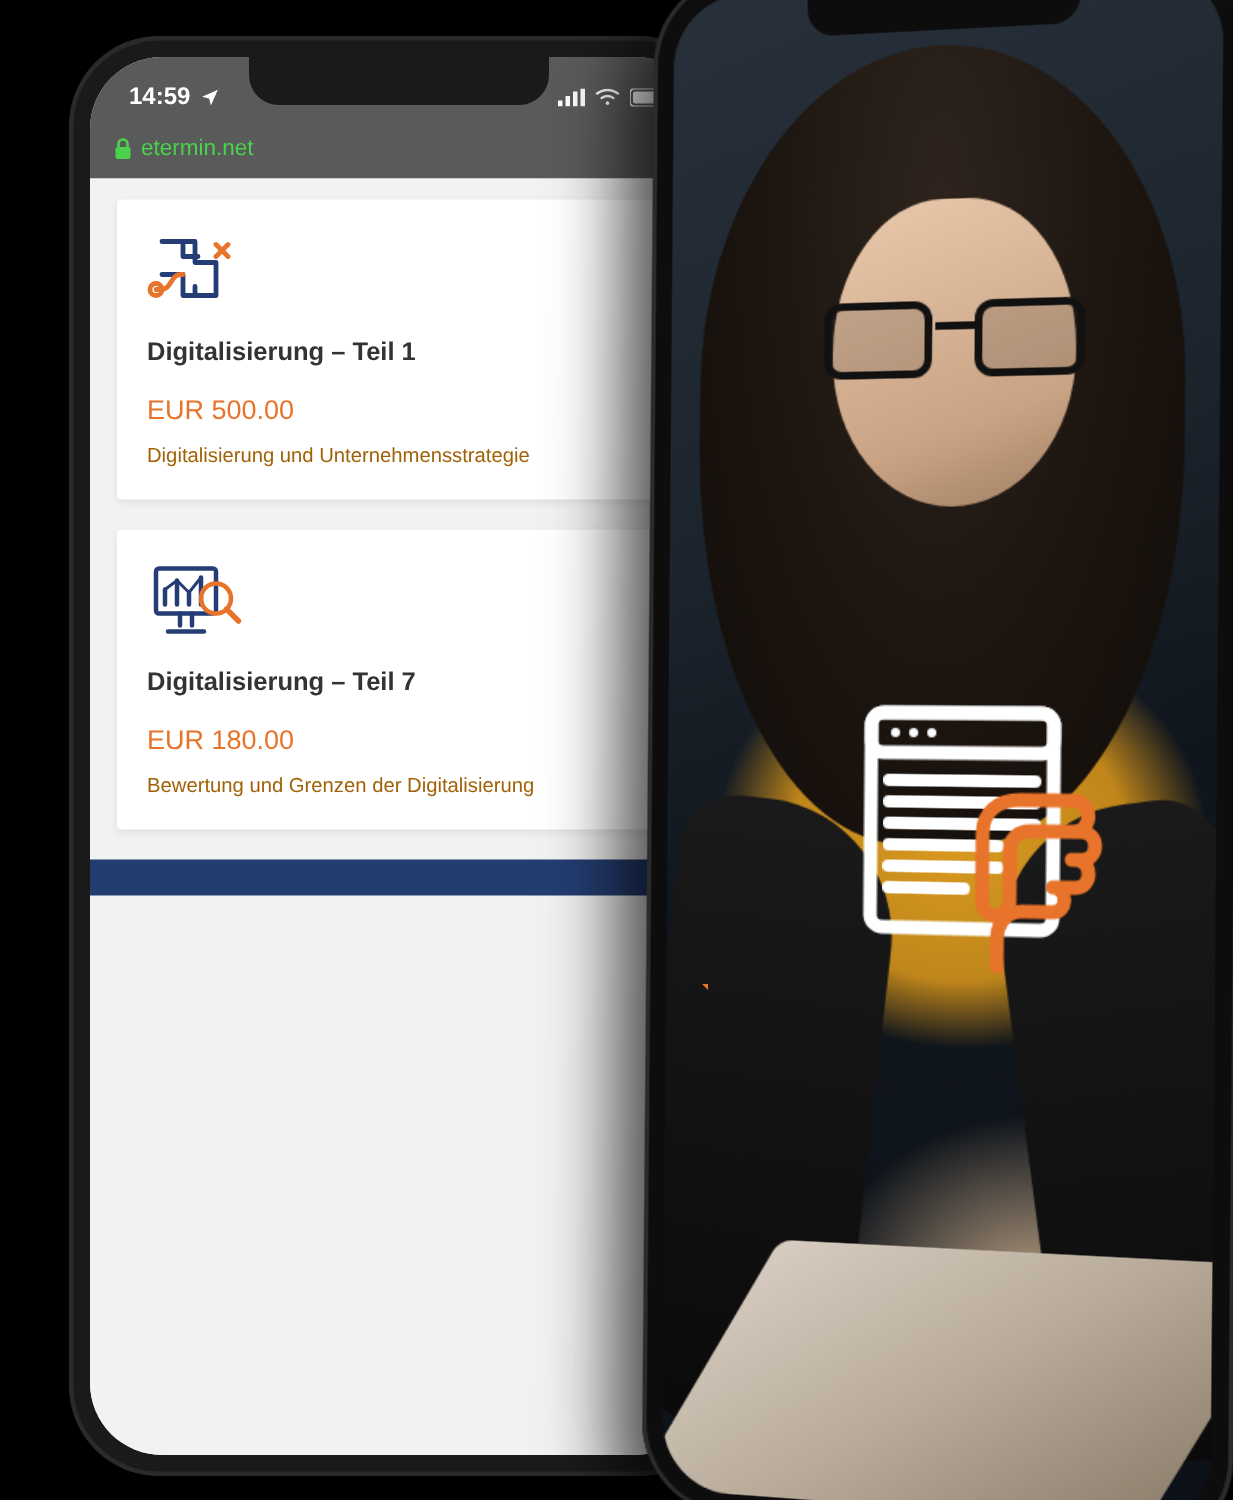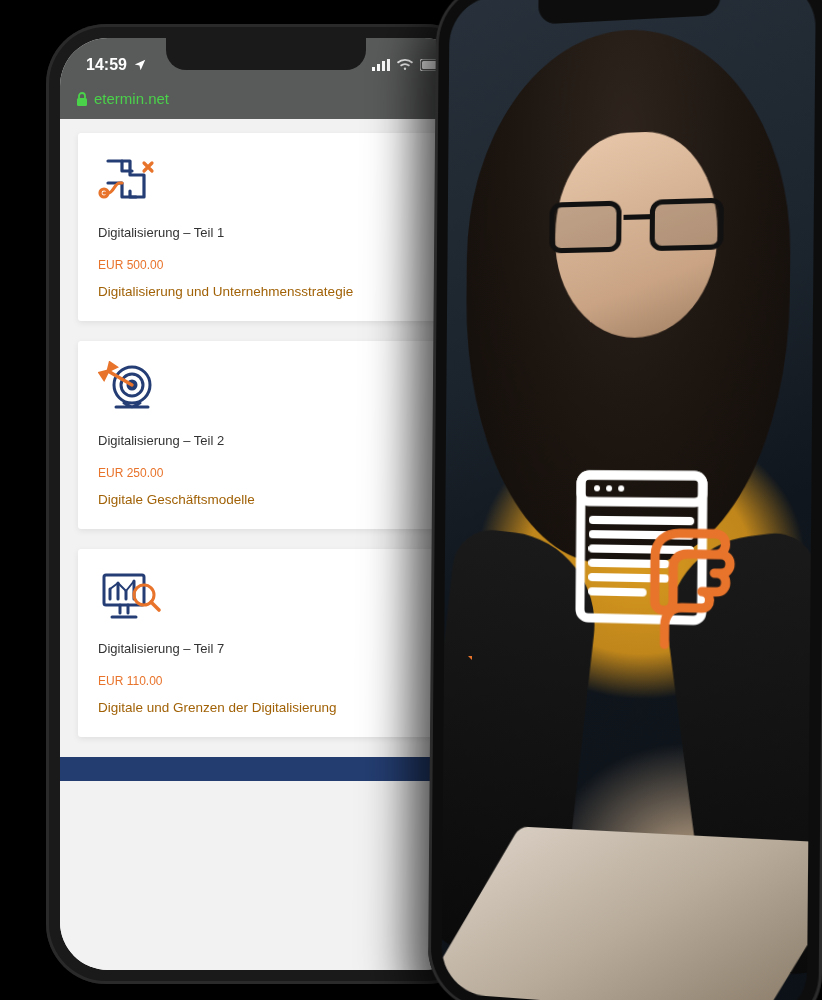--- a/index.html
+++ b/index.html
@@ -83,28 +83,28 @@
     padding: 20px 20px 22px;
     margin-bottom: 20px;
     position: relative;
   }
   .card .icon-box {
     width: 64px;
     height: 54px;
     margin-bottom: 18px;
   }
   .card-title {
-    font-size: 13px;
+    font-size: 17px;
     color: #333;
-    font-weight: 400;
+    font-weight: 700;
     margin-bottom: 18px;
   }
   .card-price {
     color: #e8732b;
-    font-size: 12px;
+    font-size: 18px;
     margin-bottom: 12px;
   }
   .card-desc {
     font-size: 13.5px;
     color: #a16207;
   }
   .corner-tri {
     position: absolute;
     right: -18px;
     top: 618px;
@@ -289,50 +289,35 @@
             <circle cx="6" cy="40" r="4" stroke="#e8732b"></circle>
             <path d="M46 10l8 8M54 10l-8 8" stroke="#e8732b"></path>
             <path d="M6 40h4c6 0 6-10 12-10h2" stroke="#e8732b"></path>
           </svg>
         </div>
         <div class="card-title">Digitalisierung – Teil 1</div>
         <div class="card-price">EUR 500.00</div>
         <div class="card-desc">Digitalisierung und Unternehmensstrategie</div>
       </div>
 
-      <div class="card">
-        <div class="icon-box">
-          <svg viewBox="0 0 64 54" width="64" height="54" fill="none" stroke="#243d74" stroke-width="3" stroke-linecap="round">
-            <circle cx="34" cy="24" r="18"></circle>
-              <circle cx="34" cy="24" r="11"></circle>
-              <circle cx="34" cy="24" r="4" fill="#243d74"></circle>
-            <path d="M18 46h32M26 42l8 4 8-4"></path>
-            <path d="M34 24L10 10" stroke="#e8732b" stroke-width="3.4"></path>
-            <path d="M10 10l2-8 6 4zM10 10l-8 2 4 6z" fill="#e8732b" stroke="#e8732b"></path>
-          </svg>
-        </div>
-        <div class="card-title">Digitalisierung – Teil 2</div>
-        <div class="card-price">EUR 250.00</div>
-        <div class="card-desc">Digitale Geschäftsmodelle</div>
-      </div>
 
       <div class="card">
         <div class="icon-box">
           <svg viewBox="0 0 64 54" width="64" height="54" fill="none" stroke="#243d74" stroke-width="3" stroke-linecap="round" stroke-linejoin="round">
             <rect x="6" y="6" width="40" height="30" rx="2"></rect>
             <path d="M22 36v8M30 36v8M14 48h24"></path>
             <path d="M12 30V20M20 30V14M28 30V22M36 30V12"></path>
             <path d="M12 20l8-6 8 8 8-10" stroke-width="2"></path>
             <circle cx="46" cy="26" r="10" stroke="#e8732b"></circle>
             <path d="M53 33l8 8" stroke="#e8732b" stroke-width="3.6"></path>
           </svg>
         </div>
         <div class="card-title">Digitalisierung – Teil 7</div>
-        <div class="card-price">EUR 110.00</div>
-        <div class="card-desc">Digitale und Grenzen der Digitalisierung</div>
+        <div class="card-price">EUR 180.00</div>
+        <div class="card-desc">Bewertung und Grenzen der Digitalisierung</div>
       </div>
 
       <div class="footer-strip"></div>
     </div>
   </div>
 </div>
 
 <div class="phone-right">
   <div class="frame">
     <div class="screen-r">

